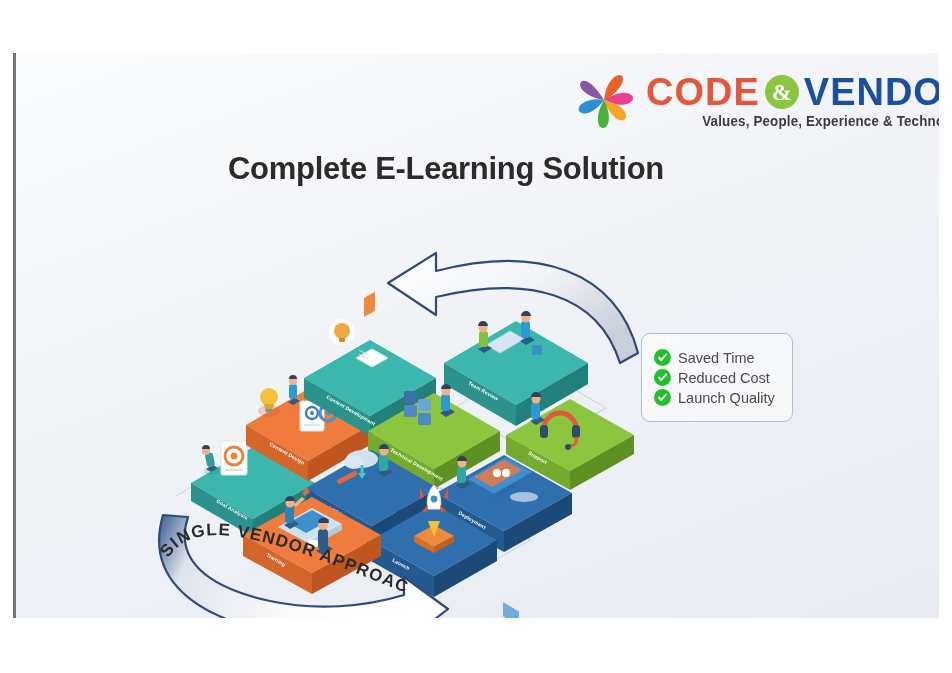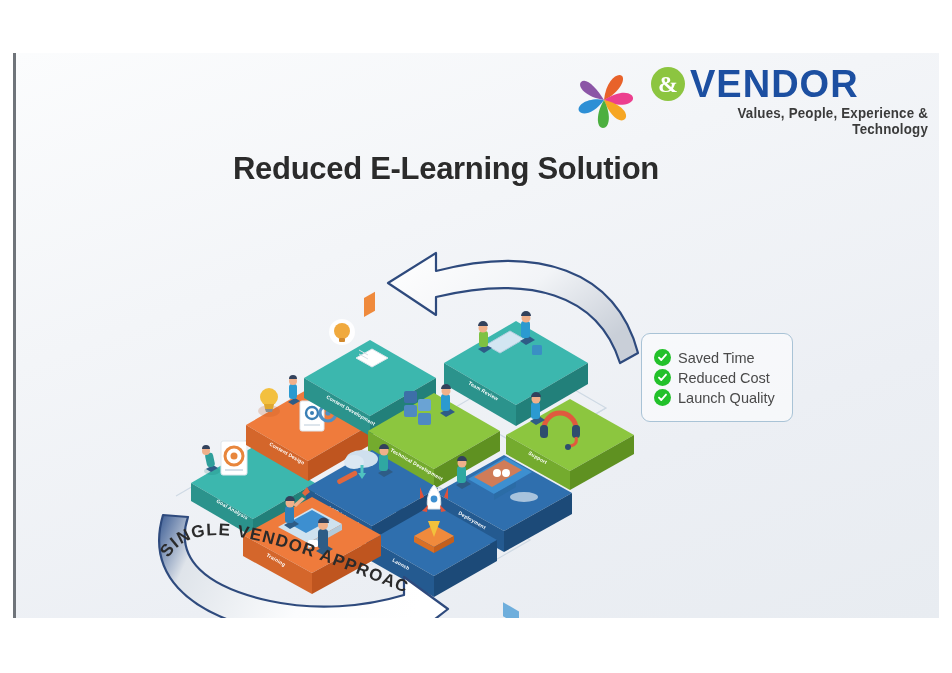--- a/index.html
+++ b/index.html
@@ -126,28 +126,29 @@
             <path d="M0,0 C 18,-12 30,-7 29,-1 C 28,5 12,8 0,0 Z" fill="#ec3f8e"></path>
             <path d="M0,0 C 18,4 25,14 21,19 C 16,24 5,15 0,0 Z" fill="#f6a623"></path>
             <path d="M0,0 C 8,16 5,28 -1,28 C -8,28 -8,13 0,0 Z" fill="#4caf3f"></path>
             <path d="M0,0 C -10,14 -22,16 -25,11 C -28,5 -15,-3 0,0 Z" fill="#2d8fd5"></path>
             <path d="M0,0 C -18,-3 -27,-13 -23,-18 C -18,-23 -8,-13 0,0 Z" fill="#8b55a6"></path>
           </g>
         </svg>
       </div>
       <div id="logo-text">
         <div id="logo-main">
+          <span class="logo-code">CODE</span>
           <span class="amp-badge">&amp;</span>
           <span class="logo-pixels">VENDOR</span>
         </div>
         <div id="logo-tagline">Values, People, Experience &amp; Technology</div>
       </div>
     </div>
 
-    <h1 id="slide-title">Reduced E-Learning Solution</h1>
+    <h1 id="slide-title">Complete E-Learning Solution</h1>
 
     <div id="diagram">
       <svg width="926" height="565" viewBox="0 0 926 565">
 
         <defs>
           <linearGradient id="topArrowFill" x1="0" y1="0" x2="1" y2="0.6">
             <stop offset="0%" stop-color="#ffffff"></stop>
             <stop offset="55%" stop-color="#f2f4f7"></stop>
             <stop offset="100%" stop-color="#c9cfd8"></stop>
           </linearGradient>

